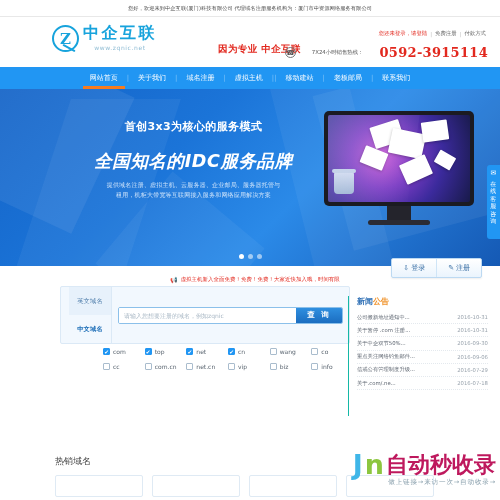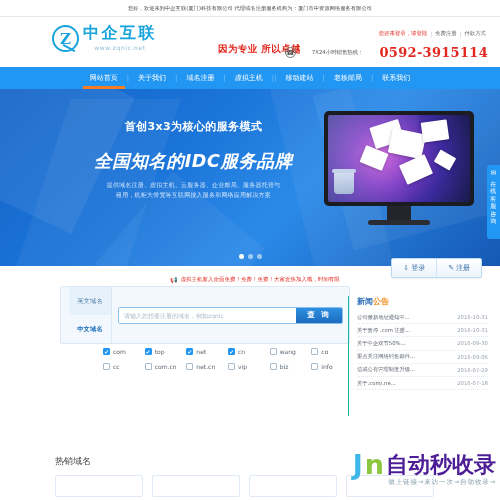--- a/index.html
+++ b/index.html
@@ -273,21 +273,21 @@
   .wm-row { display:flex; align-items:center; justify-content:flex-end; gap:2px; }
   .wm-j {
     font-size: 27px; font-weight: bold; color:#3fb6e8; line-height: 25px;
     font-family:"DejaVu Sans", sans-serif;
   }
   .wm-n {
     font-size: 27px; font-weight: bold; color:#8cc63f; line-height: 25px;
     font-family:"DejaVu Sans", sans-serif;
   }
   .wm-cn {
-    font-size: 22px; font-weight: bold; color:#4c1d95; letter-spacing: 0px;
+    font-size: 22px; font-weight: bold; color:#be185d; letter-spacing: 0px;
     line-height: 24px; font-family:"DejaVu Sans", sans-serif;
   }
   .wm-sub { font-size: 6.6px; color:#8aa0ad; letter-spacing:.8px; margin-top:1px; }
 </style>
 </head>
 <body>
 
 <div class="page">
 
   <div class="topbar">
@@ -295,21 +295,21 @@
   </div>
 
   <div class="header">
     <div class="logo-wrap">
       <div class="logo-mark"></div>
       <div class="logo-text">
         <div class="logo-cn">中企互联</div>
         <div class="logo-en">www.zqnic.net</div>
       </div>
     </div>
-    <div class="slogan">因为专业 所以卓越</div>
+    <div class="slogan">因为专业 中企互联</div>
 
     <div class="hdr-links">
       <span class="red">您还未登录，请登陆</span>
       <span class="sep">|</span>
       <span>免费注册</span>
       <span class="sep">|</span>
       <span>付款方式</span>
     </div>
 
     <div class="hotline">

